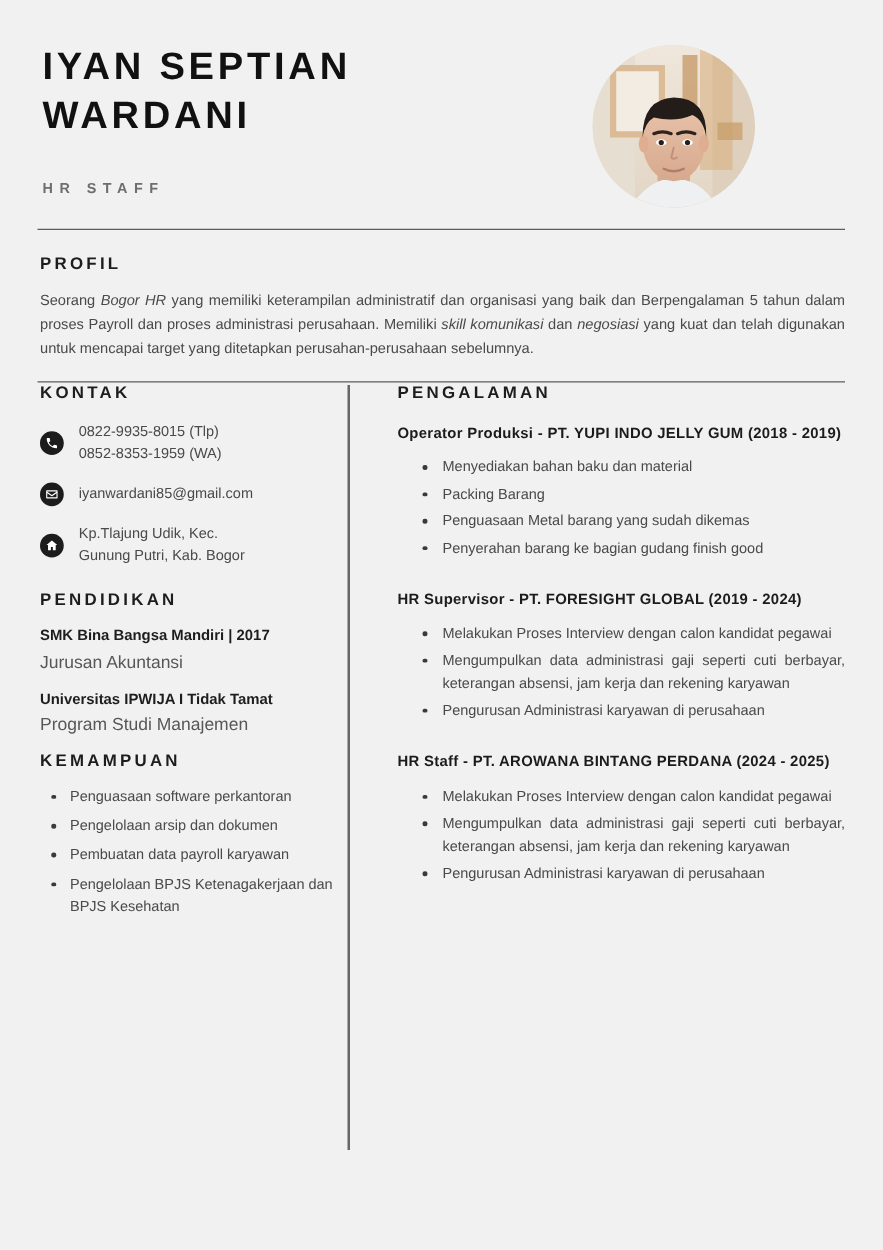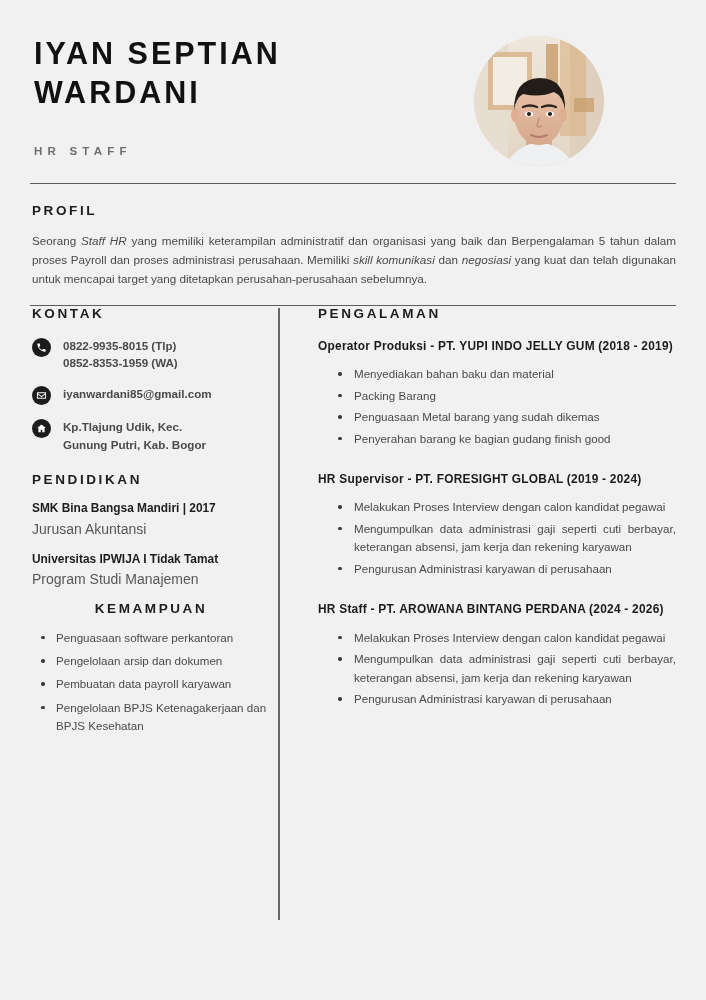--- a/index.html
+++ b/index.html
@@ -112,23 +112,22 @@
   .col-right {
     flex: 1;
     padding-left: 42px;
     padding-right: 4px;
   }
 
   
   .kontak-head { margin-bottom: 16px; }
   .contact-row {
     display: flex;
-    align-items: flex-start;
+    align-items: center;
     margin-bottom: 13px;
-    font-weight: bold;
   }
   .contact-icon {
     width: 19px;
     height: 19px;
     border-radius: 50%;
     background: #1c1c1c;
     flex: 0 0 19px;
     margin-right: 12px;
     margin-top: 1px;
     display: flex;
@@ -152,21 +151,21 @@
     line-height: 1.45;
   }
   .edu-sub {
     font-size: 14px;
     color: #575757;
     line-height: 1.5;
     margin-top: 1px;
   }
 
   
-  .kemampuan-head { margin-top: 11px; margin-bottom: 13px; text-align: center; }
+  .kemampuan-head { margin-top: 11px; margin-bottom: 13px; }
   ul.bullets {
     list-style: none;
     padding-left: 6px;
   }
   ul.bullets li {
     position: relative;
     padding-left: 18px;
     font-size: 11.6px;
     line-height: 1.58;
     color: #4a4a4a;
@@ -279,21 +278,21 @@
           <path d="M57 99 Q65 103 73 99" stroke="#b27b6b" stroke-width="2" fill="none" stroke-linecap="round"></path>
         </g>
       </svg>
     </div>
   </div>
 
   <div class="rule rule-1"></div>
 
   <div class="profil">
     <div class="section-head">PROFIL</div>
-    <p class="profil-text">Seorang <em>Staff HR</em> yang memiliki keterampilan administratif dan organisasi yang baik dan Berpengalaman 5 tahun dalam proses Payroll dan proses administrasi perusahaan. Memiliki <em>skill komunikasi</em> dan <em>negosiasi</em> yang kuat dan telah digunakan untuk mencapai target yang ditetapkan perusahan-perusahaan sebelumnya.</p>
+    <p class="profil-text">Seorang <em>Bogor HR</em> yang memiliki keterampilan administratif dan organisasi yang baik dan Berpengalaman 5 tahun dalam proses Payroll dan proses administrasi perusahaan. Memiliki <em>skill komunikasi</em> dan <em>negosiasi</em> yang kuat dan telah digunakan untuk mencapai target yang ditetapkan perusahan-perusahaan sebelumnya.</p>
   </div>
 
   <div class="rule rule-2"></div>
 
   <div class="columns">
     <div class="divider"></div>
 
     <div class="col-left">
 
       <div class="section-head kontak-head">KONTAK</div>
@@ -362,21 +361,21 @@
       <div class="job">
         <div class="job-title">HR Supervisor - PT. FORESIGHT GLOBAL (2019 - 2024)</div>
         <ul class="job-bullets">
           <li>Melakukan Proses Interview dengan calon kandidat pegawai</li>
           <li>Mengumpulkan data administrasi gaji seperti cuti berbayar, keterangan absensi, jam kerja dan rekening karyawan</li>
           <li>Pengurusan Administrasi karyawan di perusahaan</li>
         </ul>
       </div>
 
       <div class="job">
-        <div class="job-title">HR Staff - PT. AROWANA BINTANG PERDANA (2024 - 2026)</div>
+        <div class="job-title">HR Staff - PT. AROWANA BINTANG PERDANA (2024 - 2025)</div>
         <ul class="job-bullets">
           <li>Melakukan Proses Interview dengan calon kandidat pegawai</li>
           <li>Mengumpulkan data administrasi gaji seperti cuti berbayar, keterangan absensi, jam kerja dan rekening karyawan</li>
           <li>Pengurusan Administrasi karyawan di perusahaan</li>
         </ul>
       </div>
     </div>
   </div>
 
 </div>

